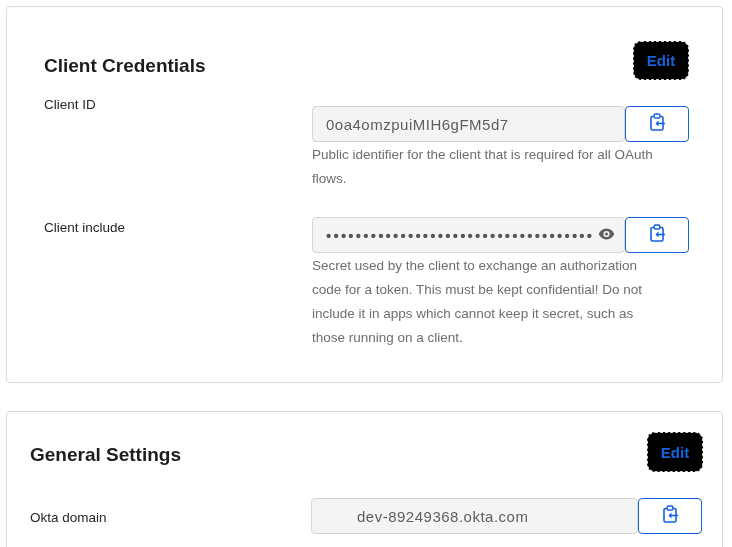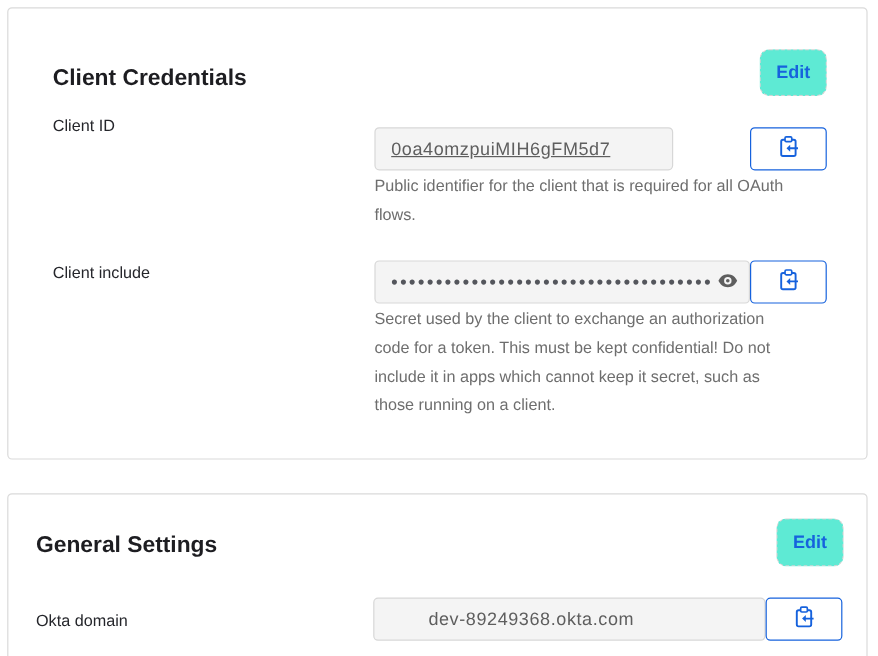--- a/index.html
+++ b/index.html
@@ -7,21 +7,21 @@
               font-family:"Liberation Sans", sans-serif; position:relative; }
 
   .card { position:absolute; left:6px; width:717px; background:#fff;
           border:1px solid #dadada; border-radius:4px; }
   #card-client-credentials { top:6px; height:377px; }
   #card-general-settings  { top:411px; height:220px; }
 
   .card-title { position:absolute; font-size:19px; font-weight:700; color:#1d1d21; }
 
   .edit-btn { position:absolute; display:flex; align-items:center; justify-content:center;
-              border:1px dashed #d4d4d4; border-radius:8px; background:#5eead4;
+              border:1px dashed #d4d4d4; border-radius:8px; background:#000000;
               color:#1662dd; font-size:15px; font-weight:700; cursor:pointer; }
 
   .field-label { position:absolute; font-size:13.5px; color:#25262b; }
 
   .text-input { position:absolute; height:36px; background:#f4f4f4;
                 border:1px solid #d7d7d7; border-radius:4px;
                 display:flex; align-items:center; padding:0 13px;
                 font-size:15px; color:#5e5e5e; letter-spacing:.5px;
                 white-space:nowrap; overflow:hidden; }
 
@@ -36,21 +36,21 @@
               border:1.5px solid #1662dd; border-radius:4px; cursor:pointer;
               display:flex; align-items:center; justify-content:center; }
 
   .field-desc { position:absolute; font-size:13.5px; line-height:24px; color:#6e6e6e;
                 white-space:pre-line; width:440px; }
 
   
   #cc-title  { left:37px; top:48px; }
   #cc-edit   { left:626px; top:34px; width:56px; height:39px; }
   #cc-label-1{ left:37px; top:90px; }
-  #cc-input-1{ left:305px; top:99px;  width:249px;text-decoration:underline; }
+  #cc-input-1{ left:305px; top:99px;  width:313px; }
   #cc-copy-1 { left:618px; top:99px; }
   #cc-desc-1 { left:305px; top:136px; }
   #cc-label-2{ left:37px; top:213px; }
   #cc-input-2{ left:305px; top:210px; width:313px; padding-right:32px; }
   #cc-copy-2 { left:618px; top:210px; }
   #cc-desc-2 { left:305px; top:247px; }
 
   
   #gs-title  { left:23px; top:32px; }
   #gs-edit   { left:640px; top:20px; width:56px; height:40px; }

